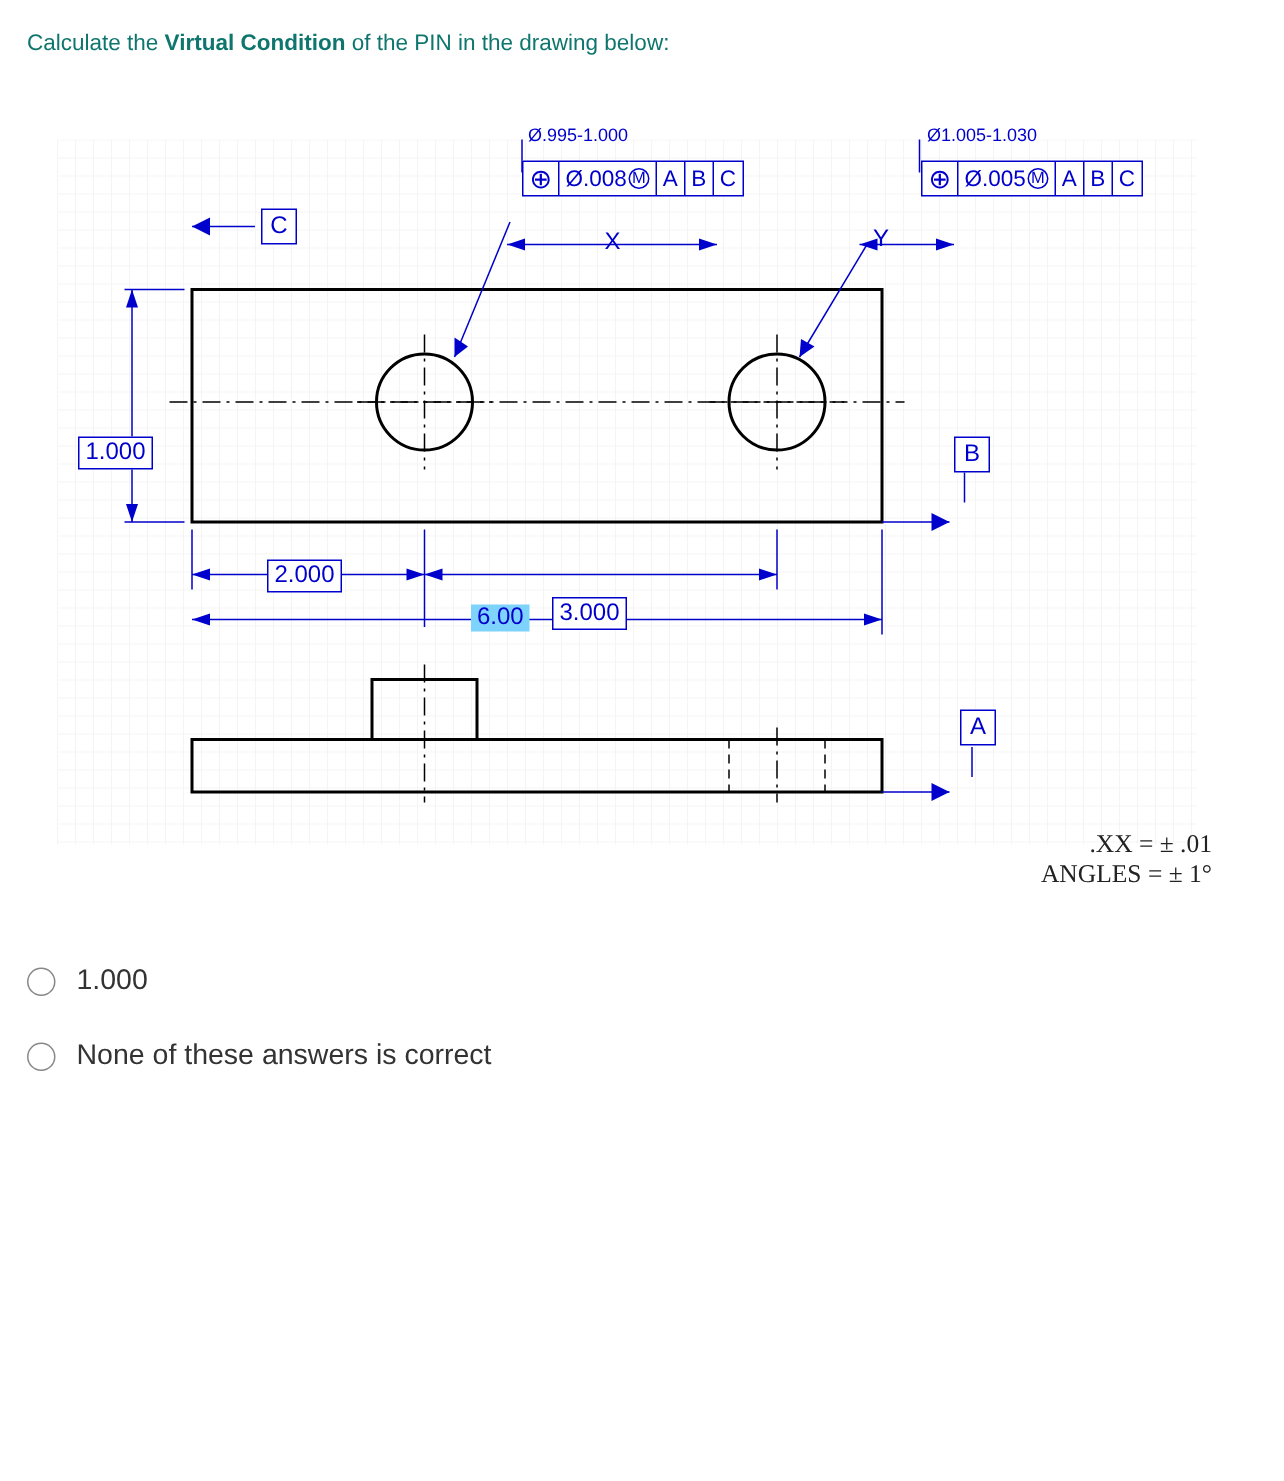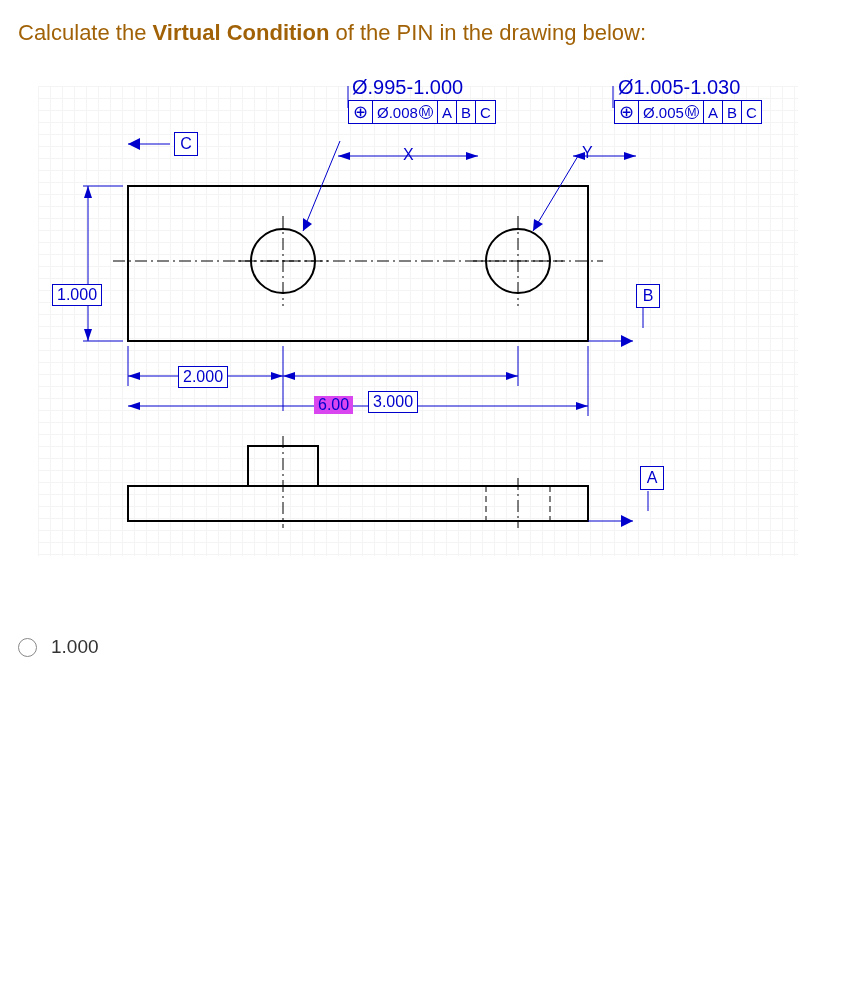--- a/index.html
+++ b/index.html
@@ -5,23 +5,23 @@
   * { box-sizing: border-box; margin: 0; padding: 0; }
   body {
     font-family: Arial, Helvetica, sans-serif;
     width: 856px;
     height: 987px;
     background: #fff;
     color: #333;
     padding: 20px 18px;
   }
   .question {
-    font-size: 22px;
-    color: #a16207;
-    margin-bottom: 20px;
+    font-size: 15px;
+    color: #0f766e;
+    margin-bottom: 36px;
     font-weight: 400;
   }
   .question strong { font-weight: 700; }
   .drawing-area {
     position: relative;
     width: 820px;
     height: 530px;
     margin-left: 0;
   }
   .grid-bg {
@@ -80,21 +80,21 @@
     font-size: 15px;
     color: #0000cc;
     padding: 0 4px;
     font-family: Arial, sans-serif;
   }
   .fcf > span:last-child { border-right: none; }
   .fcf .sym { width: 24px; font-size: 18px; }
   .fcf-title {
     position: absolute;
     color: #0000cc;
-    font-size: 20px;
+    font-size: 12px;
     z-index: 5;
   }
   .tol-block {
     position: absolute;
     right: 30px;
     top: 480px;
     text-align: right;
     font-family: 'Times New Roman', serif;
     font-size: 17px;
     color: #222;
@@ -232,22 +232,30 @@
   <div class="dim-text" style="left:385px; top:80px;">X</div>
   <div class="dim-text" style="left:564px; top:78px;">Y</div>
 
   <div class="datum-box" style="left:156px; top:66px;">C</div>
   <div class="datum-box" style="left:618px; top:218px;">B</div>
   <div class="datum-box" style="left:622px; top:400px;">A</div>
 
   <div class="dim-label" style="left:34px; top:218px;">1.000</div>
   <div class="dim-label" style="left:160px; top:300px;">2.000</div>
   <div class="dim-label" style="left:350px; top:300px;margin-top:25px;">3.000</div>
-  <div class="dim-text" style="left:296px; top:330px; background:#d946ef; padding:0 4px;">6.00</div>
-
+  <div class="dim-text" style="left:296px; top:330px; background:#7dd3fc; padding:0 4px;">6.00</div>
+
+  <div class="tol-block">
+    <div>.XX  =  ± .01</div>
+    <div>ANGLES =  ±  1°</div>
+  </div>
 </div>
 
 <div class="answers">
   <div class="answer-row">
     <div class="radio"></div>
     <span>1.000</span>
   </div>
+  <div class="answer-row">
+    <div class="radio"></div>
+    <span>None of these answers is correct</span>
+  </div>
 </div>
 
 </body></html>

